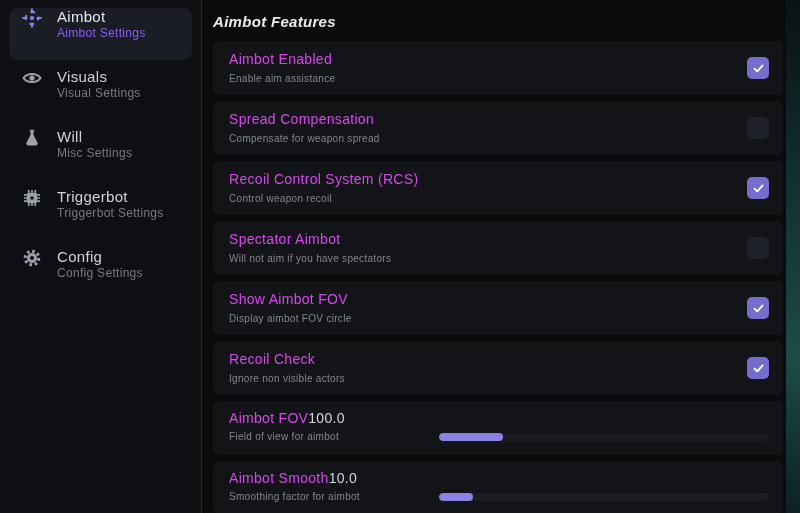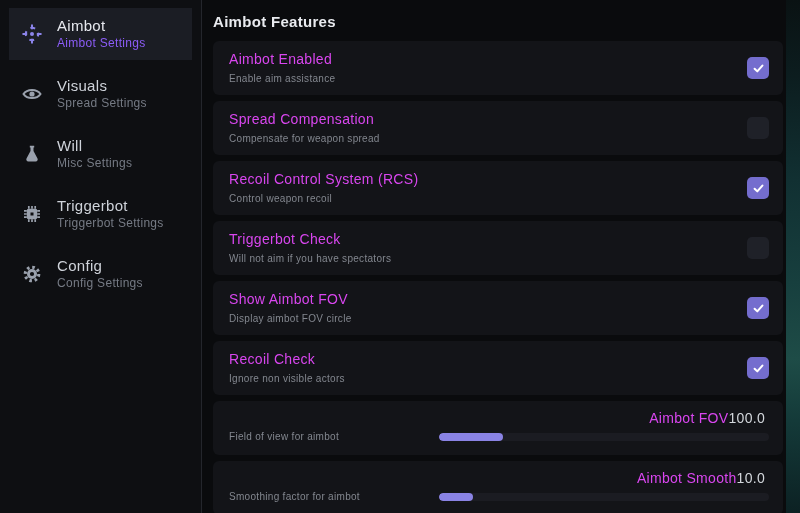--- a/index.html
+++ b/index.html
@@ -24,25 +24,25 @@
   .sidebar{
     width:202px;
     height:513px;
     background:var(--sidebar-bg);
     border-right:1px solid #24262c;
     padding:8px 9px;
     flex:0 0 auto;
   }
   .side-item{
     display:flex;
-    align-items:center;
+    align-items:flex-start;
     gap:15px;
     height:52px;
     padding:0 13px;
-    border-radius:0;
+    border-radius:8px;
     margin-bottom:8px;
     cursor:pointer;
   }
   .side-item.active{background:var(--active-bg);}
   .sicon{
     width:20px;height:20px;
     color:#9aa1ad;
     flex:0 0 auto;
     display:flex;align-items:center;justify-content:center;
   }
@@ -61,20 +61,21 @@
   .main{
     flex:1 1 auto;
     padding:12px 3px 0 11px;
     display:flex;flex-direction:column;
     min-width:0;
   }
   .main-header{
     font-size:15px;font-weight:700;color:#e9ebef;
     letter-spacing:.3px;
     margin:1px 0 11px 0;
+    font-style:italic;
   }
   .rows{display:flex;flex-direction:column;gap:6px;}
   .row{
     background:var(--card-bg);
     border-radius:6px;
     height:54px;
     padding:8px 14px 8px 16px;
     display:flex;
     align-items:center;
     justify-content:space-between;
@@ -93,21 +94,21 @@
     width:22px;height:22px;border-radius:5px;
     background:var(--unchecked-bg);
     display:flex;align-items:center;justify-content:center;
     cursor:pointer;flex:0 0 auto;
   }
   .checkbox svg{display:none;width:13px;height:13px;}
   .checkbox.checked{background:var(--accent);}
   .checkbox.checked svg{display:block;}
   
   .row.srow{display:block;padding-top:9px;}
-  .srow-top{display:flex;justify-content:flex-end;align-items:baseline;}
+  .srow-top{display:flex;justify-content:flex-start;align-items:baseline;}
   .rvalue{font-size:14px;color:#d3d7dc;letter-spacing:.3px;padding-right:4px;}
   .srow-bottom{display:flex;align-items:center;margin-top:4px;gap:48px;}
   .srow-bottom .rdesc{flex:0 0 162px;margin-top:0;}
   .track{
     flex:1 1 auto;height:8px;border-radius:4px;
     background:var(--track-bg);
     position:relative;overflow:hidden;cursor:pointer;
   }
   .fill{
     height:100%;border-radius:4px;background:var(--slider-fill);
@@ -142,21 +143,21 @@
 
   <div class="side-item">
     <span class="sicon">
       <svg viewBox="0 0 20 20">
         <path d="M1.5 10 C5 4.6, 15 4.6, 18.5 10 C15 15.4, 5 15.4, 1.5 10 Z" fill="none" stroke="currentColor" stroke-width="2"></path>
         <circle cx="10" cy="10" r="2.6" fill="currentColor"></circle>
       </svg>
     </span>
     <span class="stext">
       <span class="stitle">Visuals</span>
-      <span class="ssub">Spread Settings</span>
+      <span class="ssub">Visual Settings</span>
     </span>
   </div>
 
   <div class="side-item">
     <span class="sicon">
       <svg viewBox="0 0 20 20">
         <path d="M7.8 1.8 h4.4 v1.7 h-0.7 v3.6 l4 7.5 a2 2 0 0 1 -1.8 2.9 H6.3 a2 2 0 0 1 -1.8 -2.9 l4 -7.5 V3.5 h-0.7 Z" fill="currentColor"></path>
       </svg>
     </span>
     <span class="stext">
@@ -229,21 +230,21 @@
       </div>
       <div class="checkbox checked">
         <svg viewBox="0 0 14 14">
             <path d="M2.8 7.3 L5.7 10.1 L11.2 3.9" fill="none" stroke="#ffffff" stroke-width="2.2" stroke-linecap="round" stroke-linejoin="round"></path>
           </svg>
       </div>
     </div>
 
     <div class="row">
       <div class="rtext">
-        <div class="rtitle">Triggerbot Check</div>
+        <div class="rtitle">Spectator Aimbot</div>
         <div class="rdesc">Will not aim if you have spectators</div>
       </div>
       <div class="checkbox">
         
       </div>
     </div>
 
     <div class="row">
       <div class="rtext">
         <div class="rtitle">Show Aimbot FOV</div>

